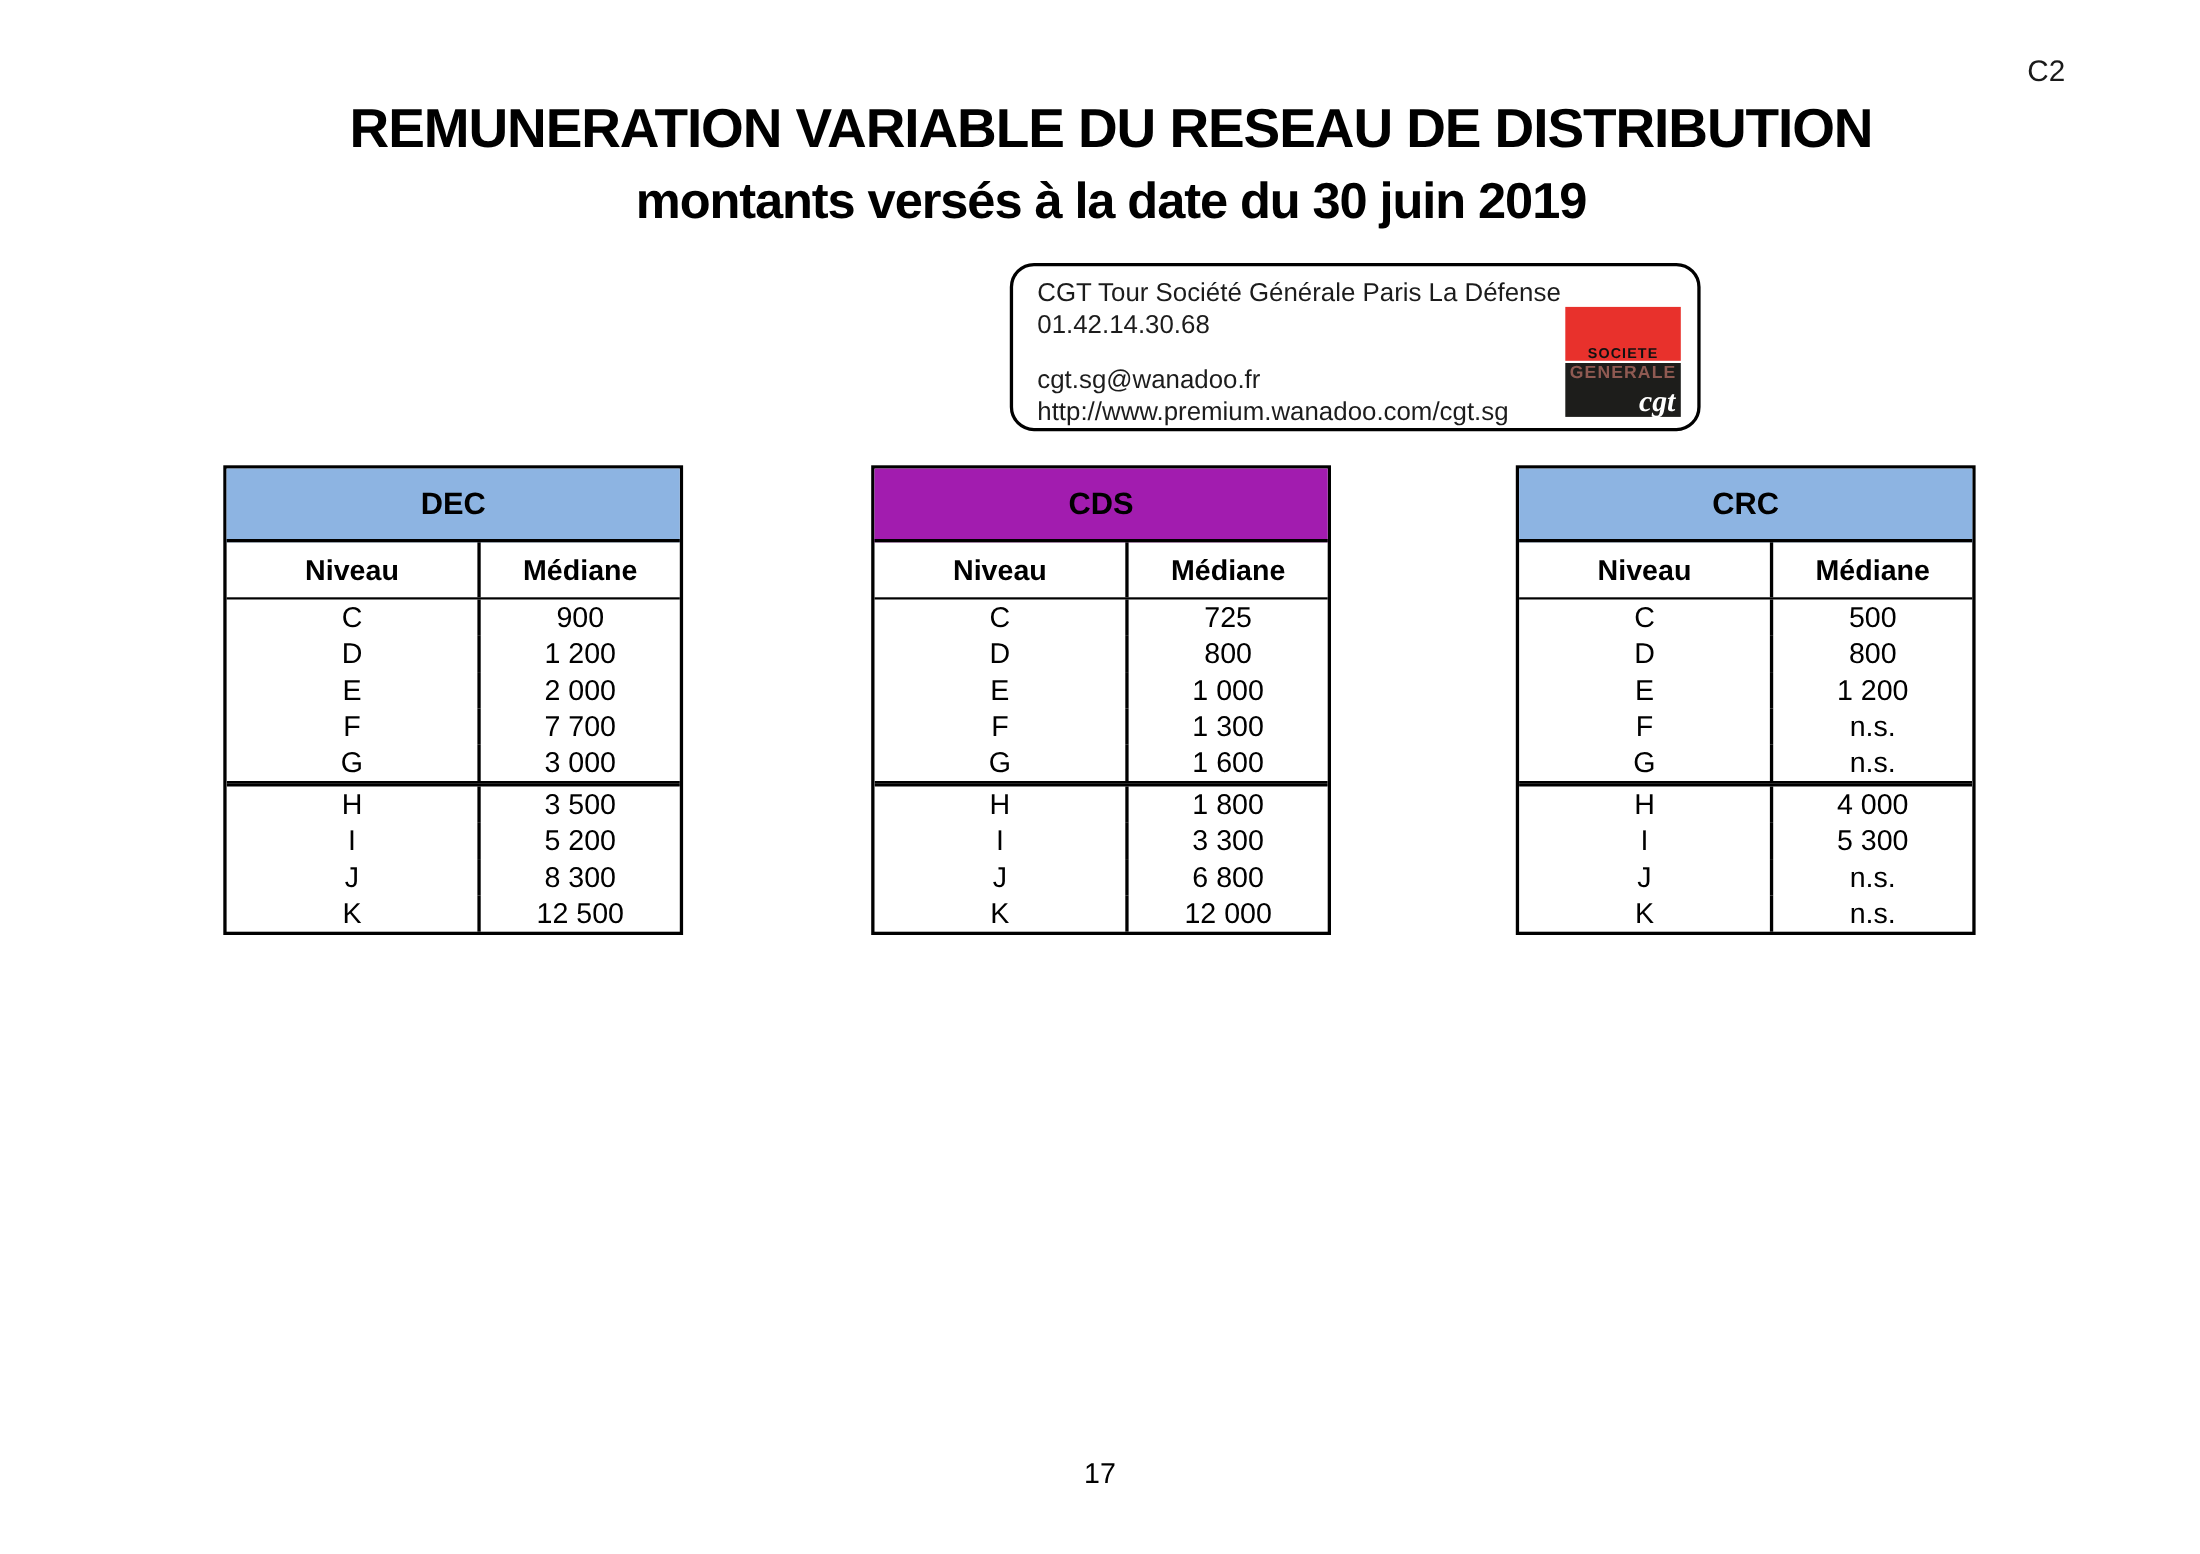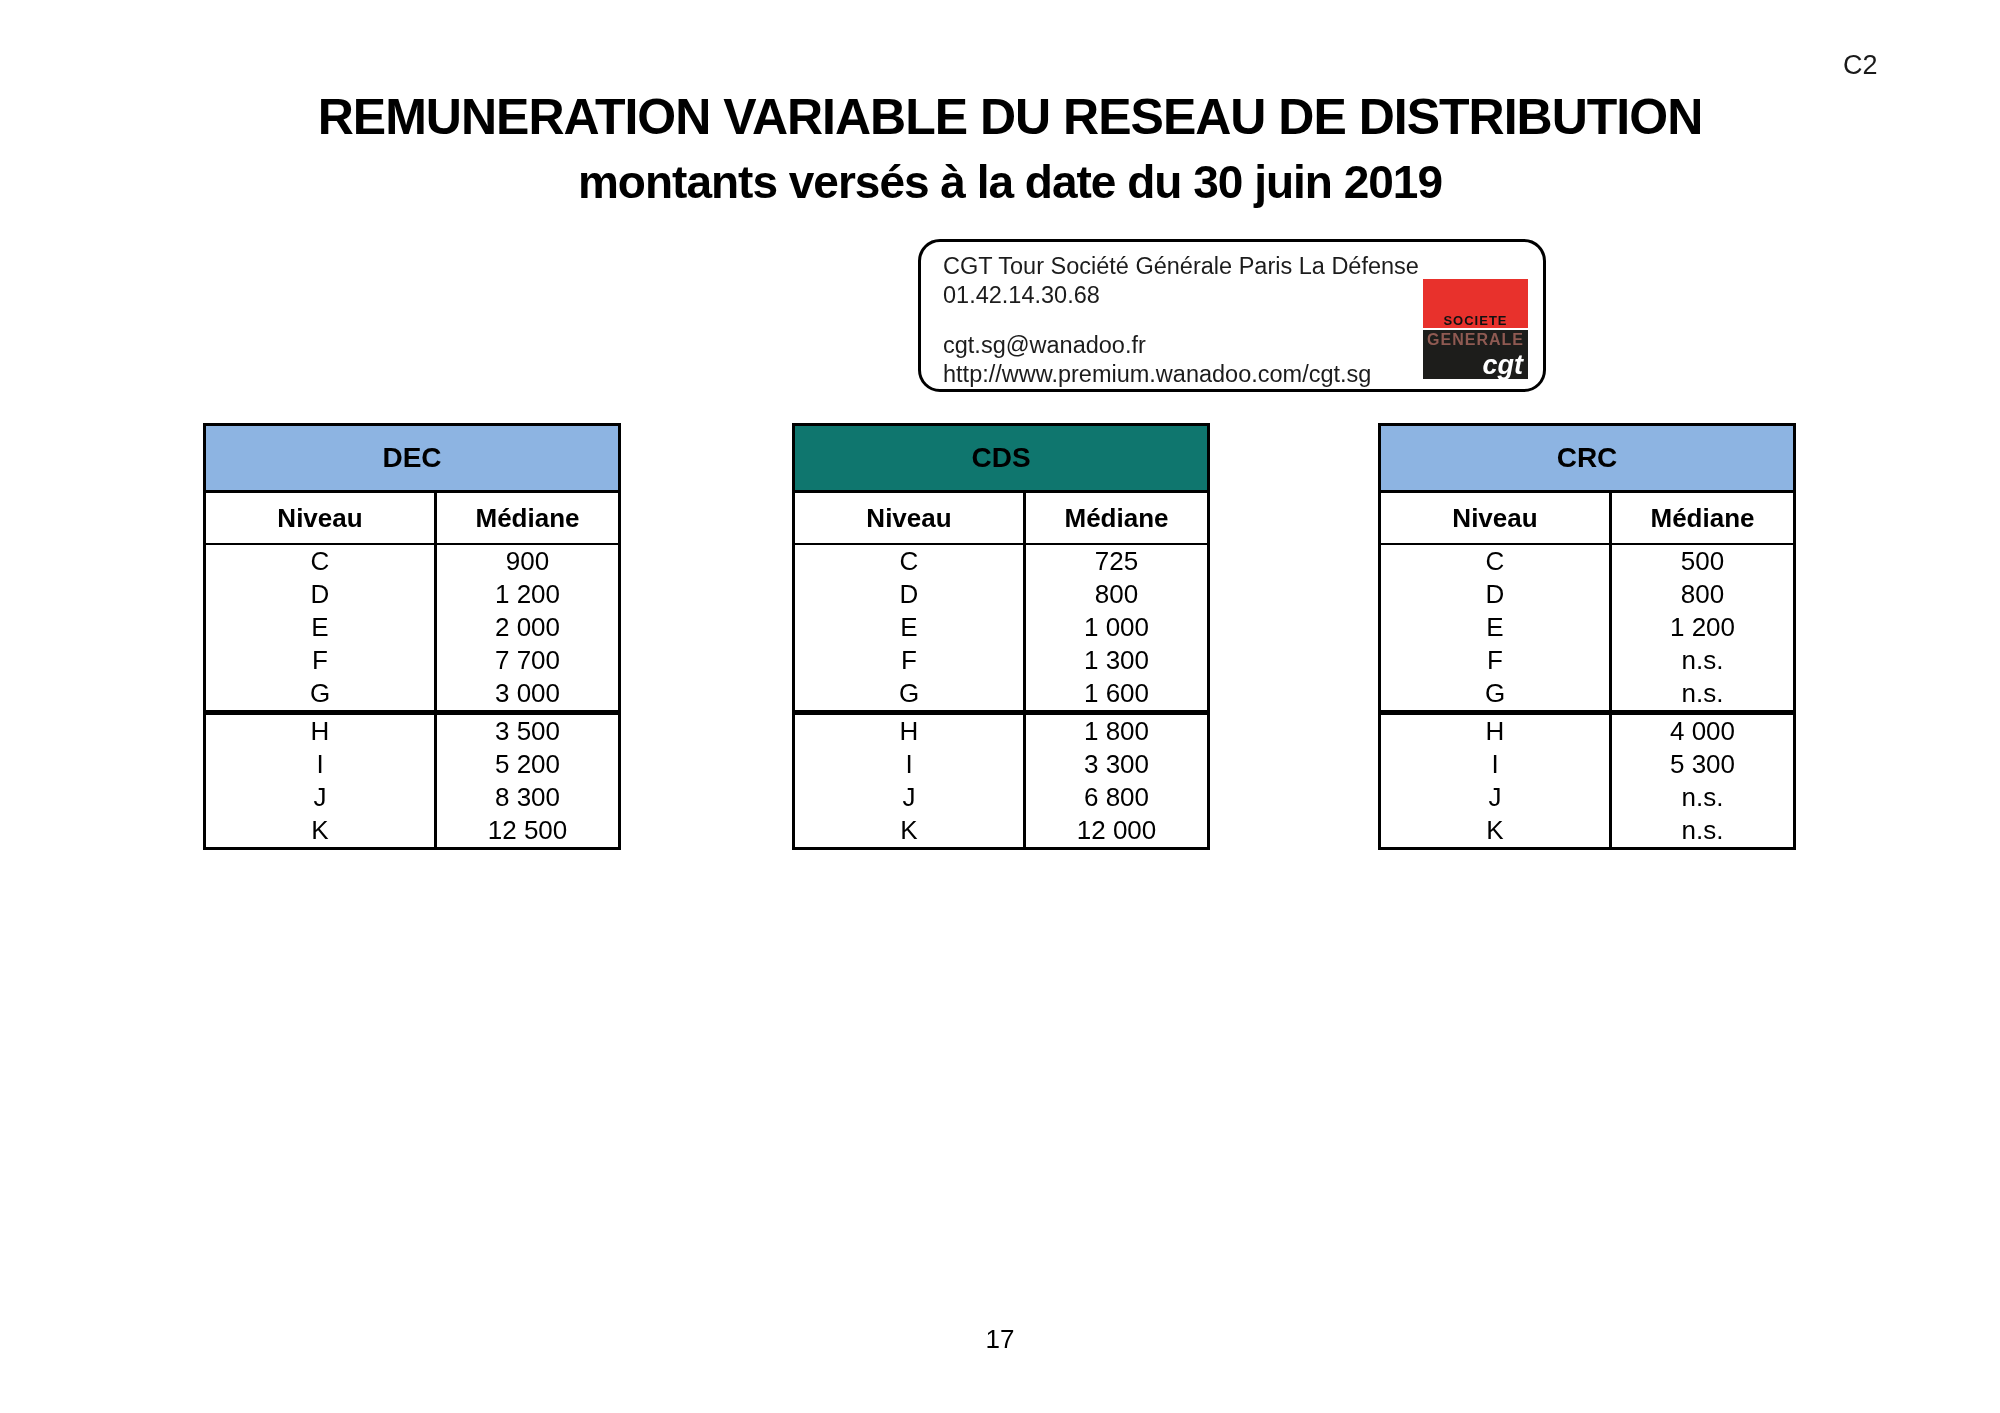--- a/index.html
+++ b/index.html
@@ -25,21 +25,21 @@
   
   .sg-logo { position:absolute; right:15px; top:37px; width:105px; height:100px;margin-left:44px; }
   .sg-red { position:relative; height:49px; }
   .sg-stripe { height:2px; background:#fff; }
   .sg-black { position:relative; height:49px; }
   .sg-word-top { position:absolute; bottom:0; left:0; width:100%; text-align:center;
                  font-size:13px; font-weight:bold; letter-spacing:1px; color:#111; }
   .sg-word-bottom { position:absolute; top:1px; left:0; width:100%; text-align:center;
                     font-size:16px; font-weight:bold; letter-spacing:1px; color:#8f5a52; }
   .sg-badge { position:absolute; bottom:0; right:5px; font-size:27px; font-weight:bold;
-              font-style:italic; color:#fff; line-height:1; }
+              font-style:italic; color:#fff; line-height:1;font-family:Liberation Serif, serif; }
 
   
   .tbl { position:absolute; top:423px; width:418px; border:3px solid #000; background:#fff; }
   .tbl-title { height:67px; border-bottom:3px solid #000; display:flex; align-items:center;
                justify-content:center; font-size:28px; font-weight:bold; }
   .tbl-cols { display:flex; height:52px; border-bottom:2px solid #000;
               font-size:26px; font-weight:bold; }
   .cell-n { width:228px; display:flex; align-items:center; justify-content:center; }
   .cell-m { flex:1; border-left:3px solid #000; display:flex; align-items:center; justify-content:center; }
   .t-row { display:flex; height:33px; font-size:26px; }
@@ -121,21 +121,21 @@
       <div class="cell-m">8 300</div>
     </div>
     <div class="t-row">
       <div class="cell-n">K</div>
       <div class="cell-m">12 500</div>
     </div>
   </div>
 </div>
 
 <div class="tbl" style="left:792px">
-  <div class="tbl-title" style="background:#0f766e">CDS</div>
+  <div class="tbl-title" style="background:#a21caf">CDS</div>
   <div class="tbl-cols">
     <div class="cell-n">Niveau</div>
     <div class="cell-m">Médiane</div>
   </div>
   <div class="grp-upper">
     <div class="t-row">
       <div class="cell-n">C</div>
       <div class="cell-m">725</div>
     </div>
     <div class="t-row">

